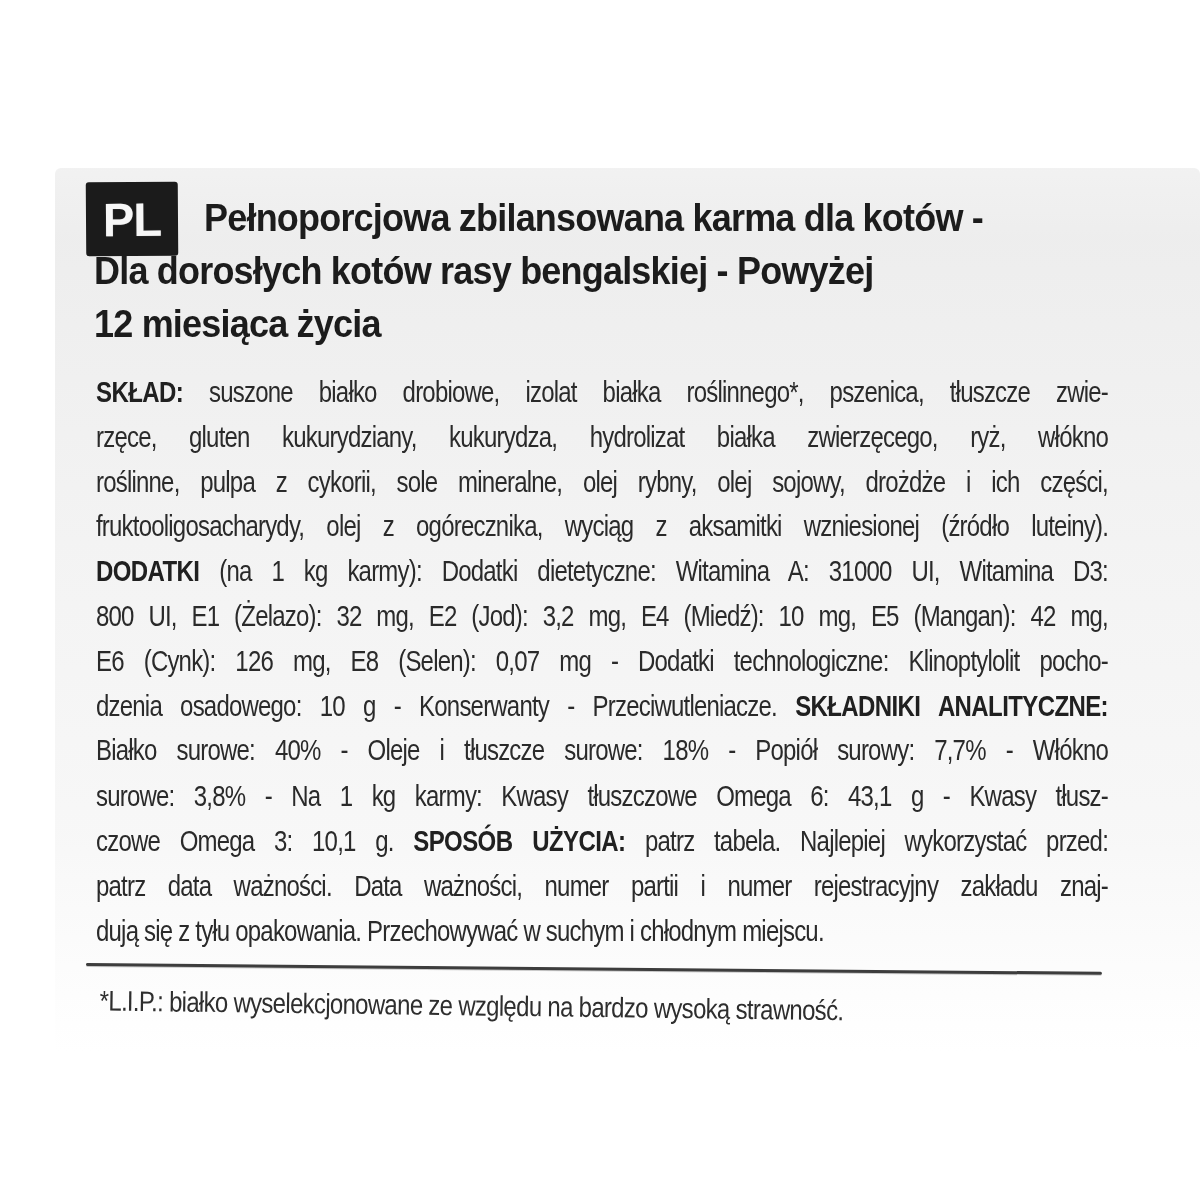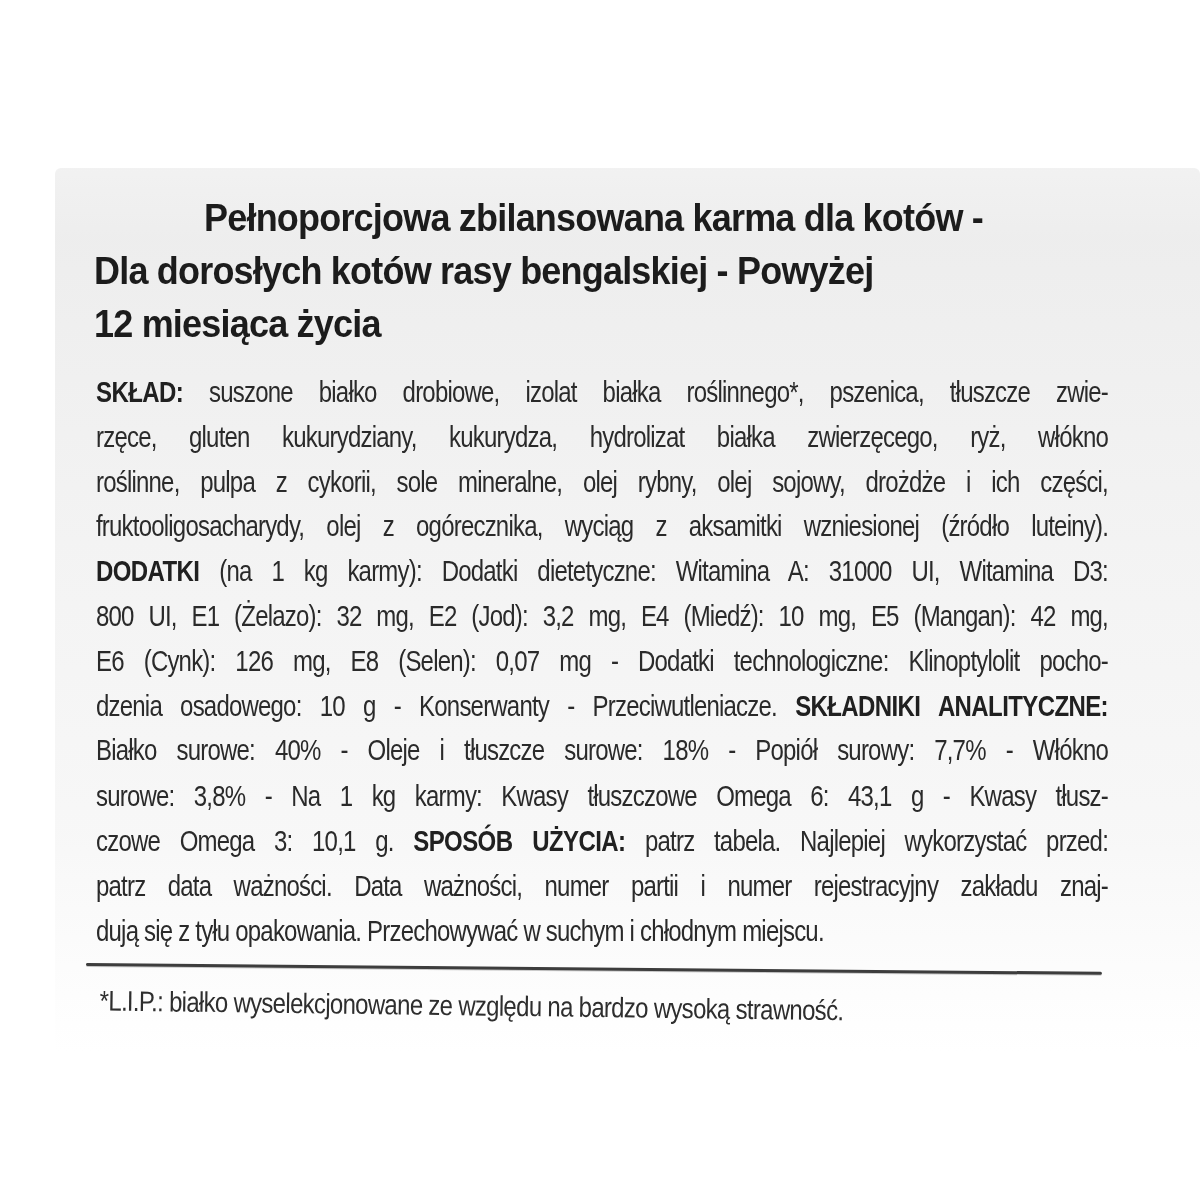--- a/index.html
+++ b/index.html
@@ -61,20 +61,21 @@
     transform:rotate(.75deg) scaleY(1.18);transform-origin:0 0;
     color:#2e2e2e;white-space:nowrap;
   }
 </style>
 </head>
 <body>
 
 <div class="tint"></div>
 
 <div class="label">
+  <div class="badge">PL</div>
 
   <div class="title">
       <div class="tline">Pełnoporcjowa zbilansowana karma dla kotów -</div>
       <div class="tline">Dla dorosłych kotów rasy bengalskiej - Powyżej</div>
       <div class="tline">12 miesiąca życia</div>
     </div>
 
   <div class="body">
       <div class="line j"><span class="b">SKŁAD:</span><span> suszone białko drobiowe, izolat białka roślinnego*, pszenica, tłuszcze zwie-</span></div>
       <div class="line j"><span>rzęce, gluten kukurydziany, kukurydza, hydrolizat białka zwierzęcego, ryż, włókno</span></div>

